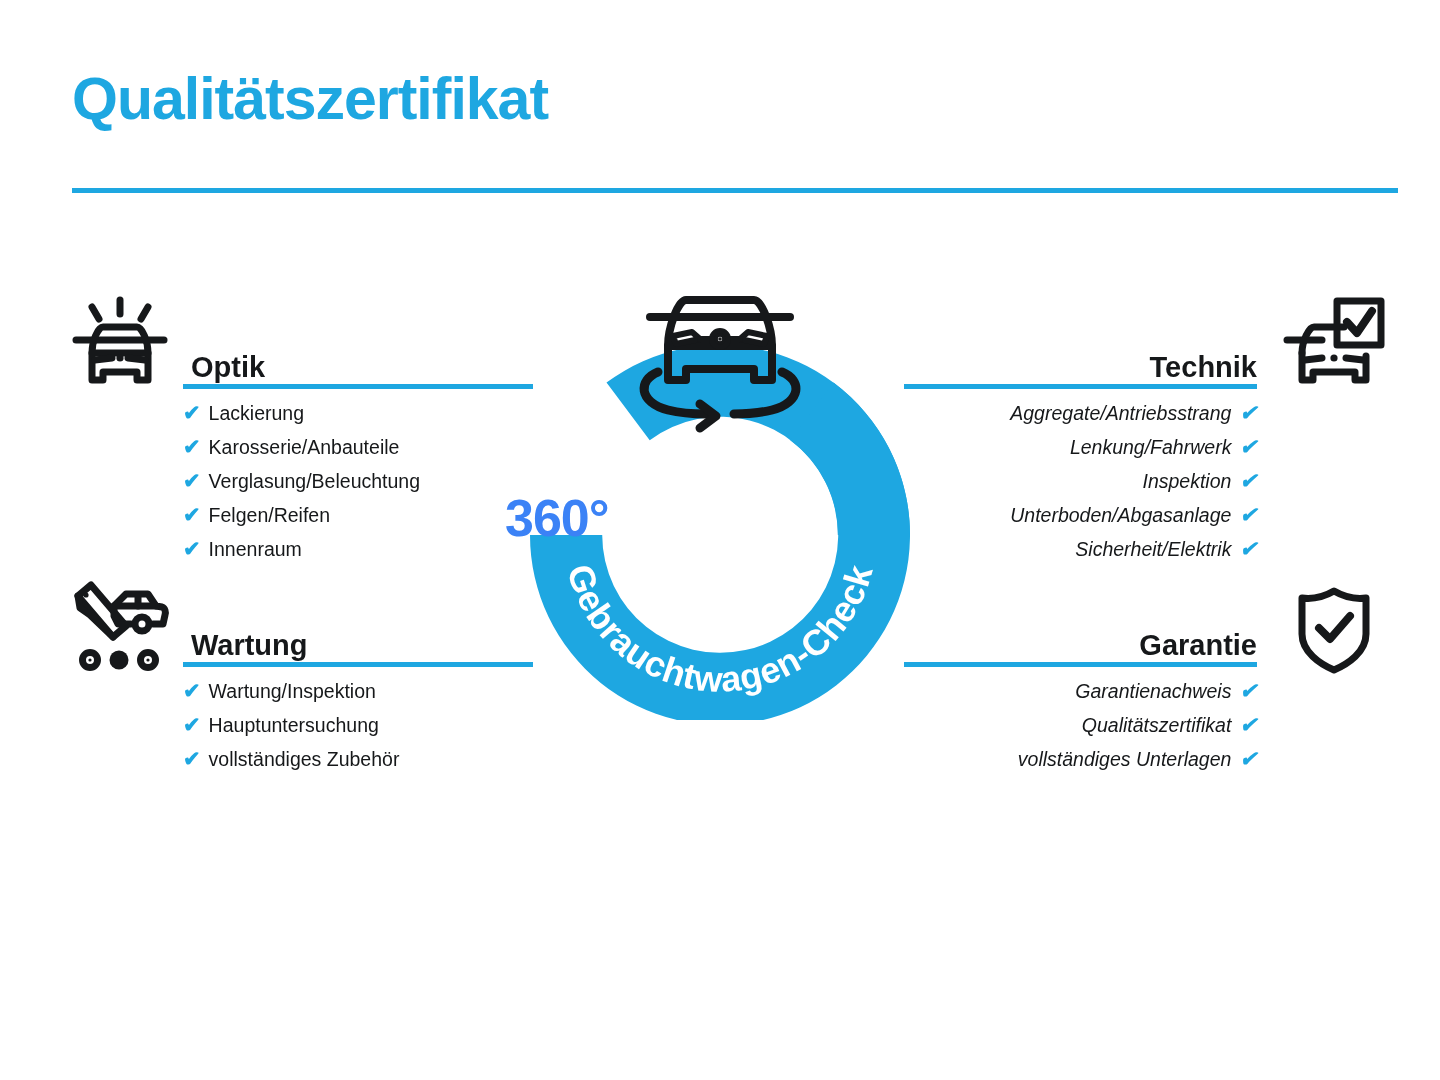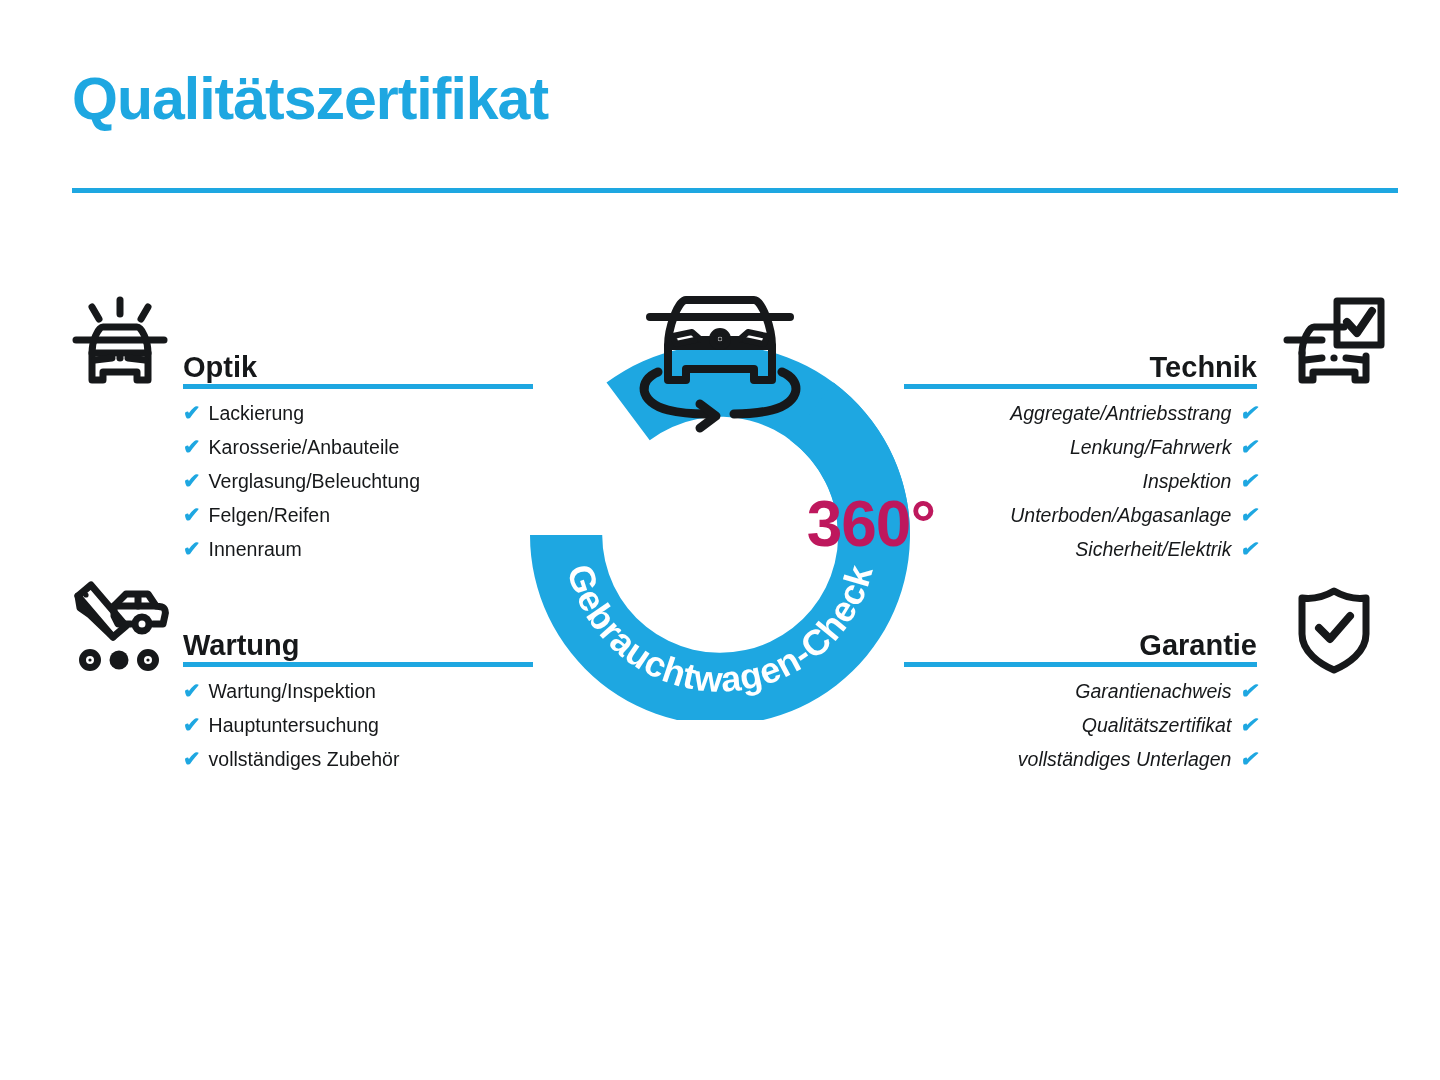--- a/index.html
+++ b/index.html
@@ -46,21 +46,21 @@
     line-height:1;
     white-space:nowrap;
   }
   .sec-rule{
     position:absolute;
     height:5px;
     background:#1ea7e1;
   }
 
   
-  .col-left .sec-title{left:0;margin-top:48px;}
+  .col-left .sec-title{left:8px;margin-top:48px;}
   .col-left .sec-rule{left:0;width:350px;top:48px;}
   .col-left ul{
     list-style:none;margin:0;padding:0;
     position:absolute;left:0;top:66px;
     width:360px;
   }
   .col-left li{
     display:flex;align-items:baseline;
     gap:8px;
     height:34px;
@@ -104,24 +104,24 @@
   .badge{
     position:absolute;
     left:505px;top:270px;
     width:430px;height:450px;
   }
   .badge svg{display:block;}
   .badge-center{
     position:absolute;
     left:0;right:0;
     top:222px;
-    text-align:right;
-    font-size:64px;
-    font-weight:700;
-    color:#be185d;
+    text-align:left;
+    font-size:52px;
+    font-weight:700;
+    color:#3b82f6;
     letter-spacing:-1px;
     line-height:1;
   }
 
   
   .footer{
     position:absolute;left:72px;top:908px;
     display:flex;align-items:center;gap:22px;
   }
   .footer-text{

